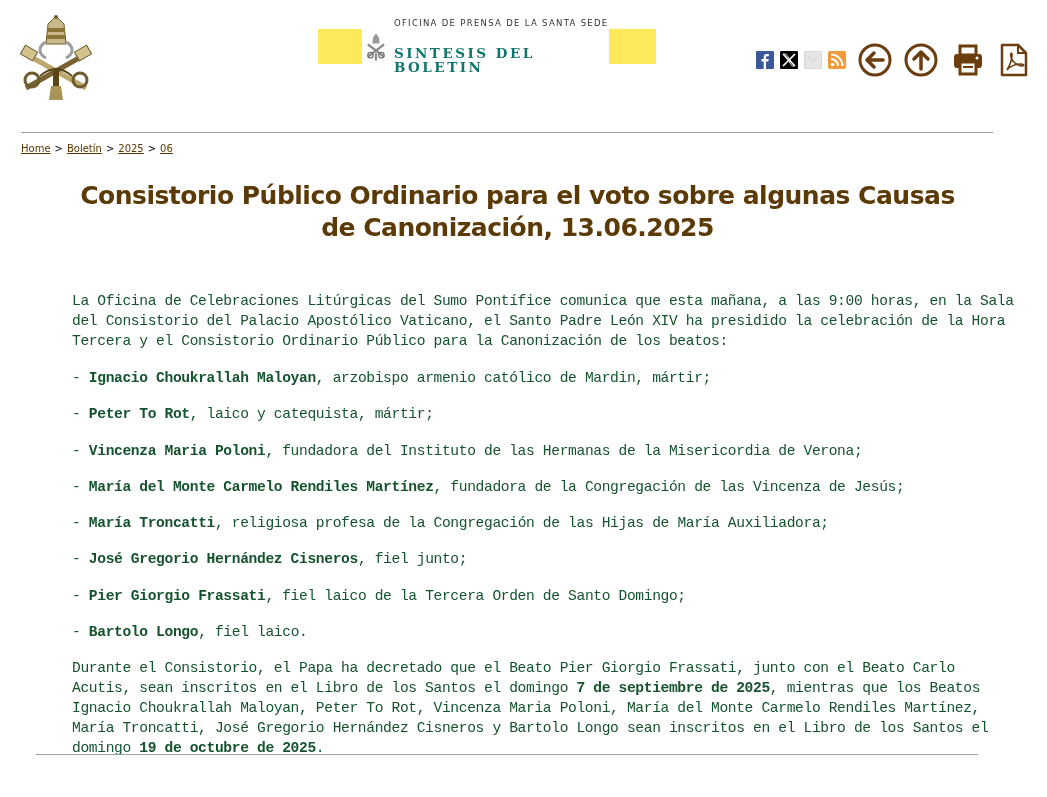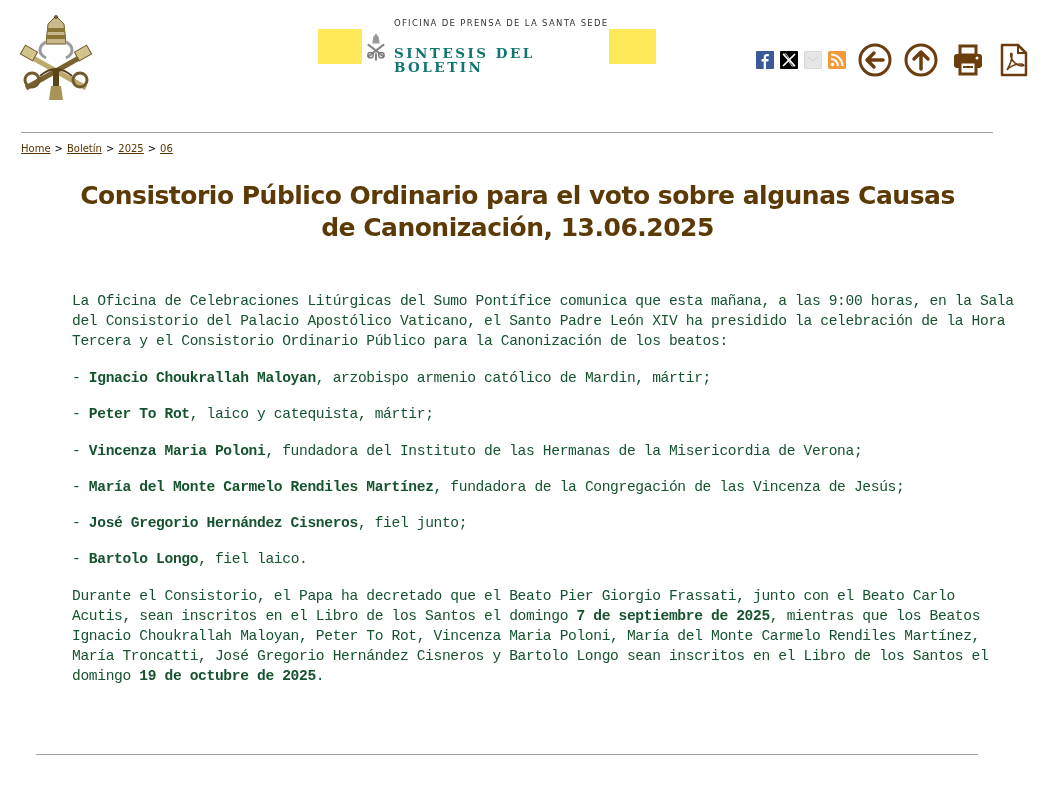--- a/index.html
+++ b/index.html
@@ -152,19 +152,21 @@
 
 <h1 class="title">Consistorio Público Ordinario para el voto sobre algunas Causas de Canonización, 13.06.2025</h1>
 
 <div class="content">
   <p>La Oficina de Celebraciones Litúrgicas del Sumo Pontífice comunica que esta mañana, a las 9:00 horas, en la Sala del Consistorio del Palacio Apostólico Vaticano, el Santo Padre León XIV ha presidido la celebración de la Hora Tercera y el Consistorio Ordinario Público para la Canonización de los beatos:</p>
 
   <p class="item"><span>- </span><b>Ignacio Choukrallah Maloyan</b><span>, arzobispo armenio católico de Mardin, mártir;</span></p>
   <p class="item"><span>- </span><b>Peter To Rot</b><span>, laico y catequista, mártir;</span></p>
   <p class="item"><span>- </span><b>Vincenza Maria Poloni</b><span>, fundadora del Instituto de las Hermanas de la Misericordia de Verona;</span></p>
   <p class="item"><span>- </span><b>María del Monte Carmelo Rendiles Martínez</b><span>, fundadora de la Congregación de las Vincenza de Jesús;</span></p>
+  <p class="item"><span>- </span><b>María Troncatti</b><span>, religiosa profesa de la Congregación de las Hijas de María Auxiliadora;</span></p>
   <p class="item"><span>- </span><b>José Gregorio Hernández Cisneros</b><span>, fiel junto;</span></p>
+  <p class="item"><span>- </span><b>Pier Giorgio Frassati</b><span>, fiel laico de la Tercera Orden de Santo Domingo;</span></p>
   <p class="item"><span>- </span><b>Bartolo Longo</b><span>, fiel laico.</span></p>
 
   <p><span>Durante el Consistorio, el Papa ha decretado que el Beato Pier Giorgio Frassati, junto con el Beato Carlo Acutis, sean inscritos en el Libro de los Santos el domingo </span><b>7 de septiembre de 2025</b><span>, mientras que los Beatos Ignacio Choukrallah Maloyan, Peter To Rot, Vincenza Maria Poloni, María del Monte Carmelo Rendiles Martínez, María Troncatti, José Gregorio Hernández Cisneros y Bartolo Longo sean inscritos en el Libro de los Santos el domingo </span><b>19 de octubre de 2025</b><span>.</span></p>
 </div>
 
 <div class="rule-bottom"></div>
 
 </body></html>

